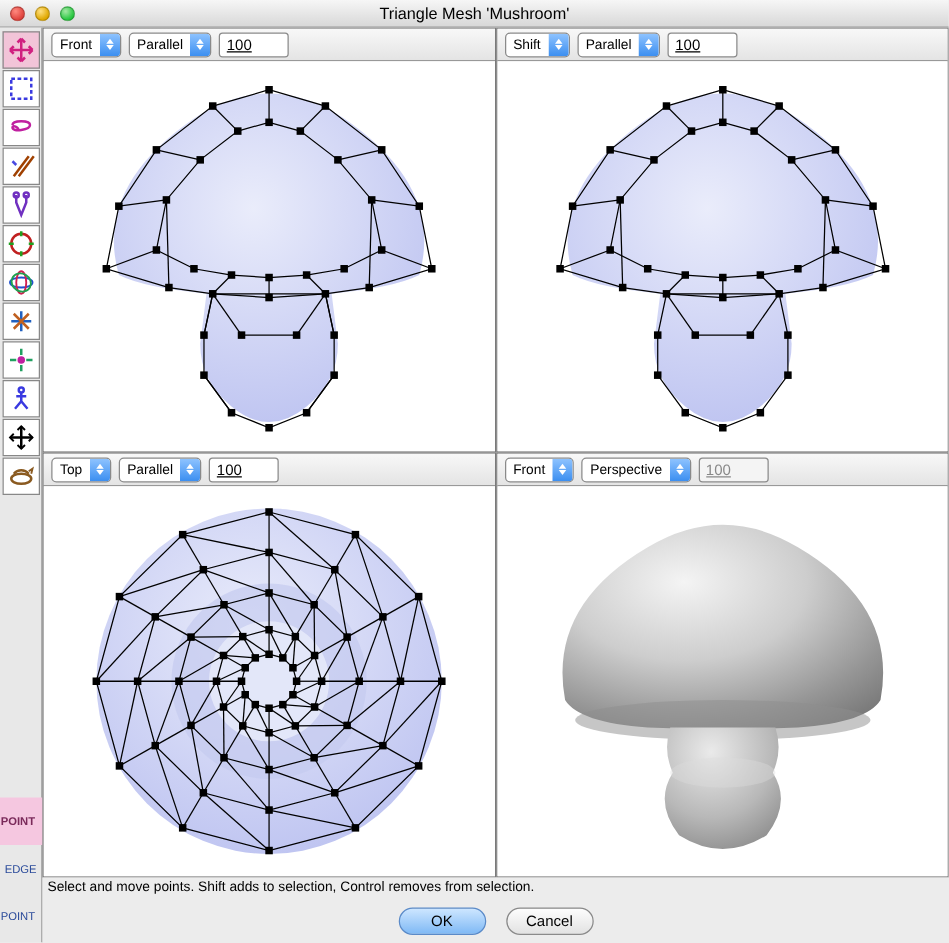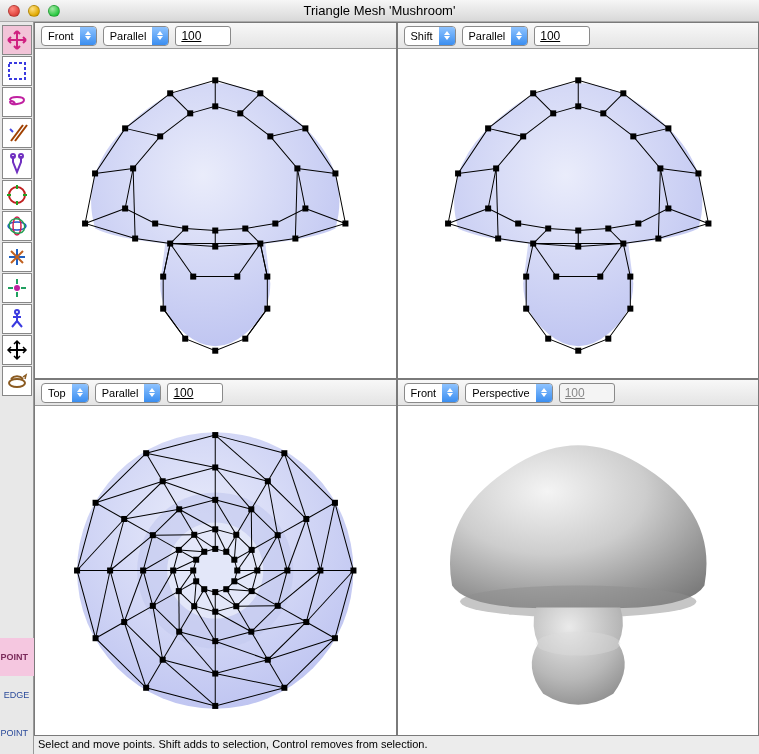--- a/index.html
+++ b/index.html
@@ -565,14 +565,18 @@
             <ellipse cx="180" cy="186" rx="118" ry="16" fill="#8e8e8e" opacity="0.5"></ellipse>
 
             <path d="M138,192 Q132,210 140,228 Q125,252 145,278 Q180,300 215,278 Q235,252 220,228 Q228,210 222,192 Z" fill="url(#ggray2)"></path>
             <ellipse cx="180" cy="228" rx="42" ry="12" fill="#ddd" opacity="0.4"></ellipse>
           </svg>
         </div>
       </div>
     </div>
 
     <div class="statusbar">Select and move points.  Shift adds to selection, Control removes from selection.</div>
+    <div class="btnrow">
+      <button class="aqua-btn default">OK</button>
+      <button class="aqua-btn">Cancel</button>
+    </div>
   </div>
 </div>
 
 </body></html>

